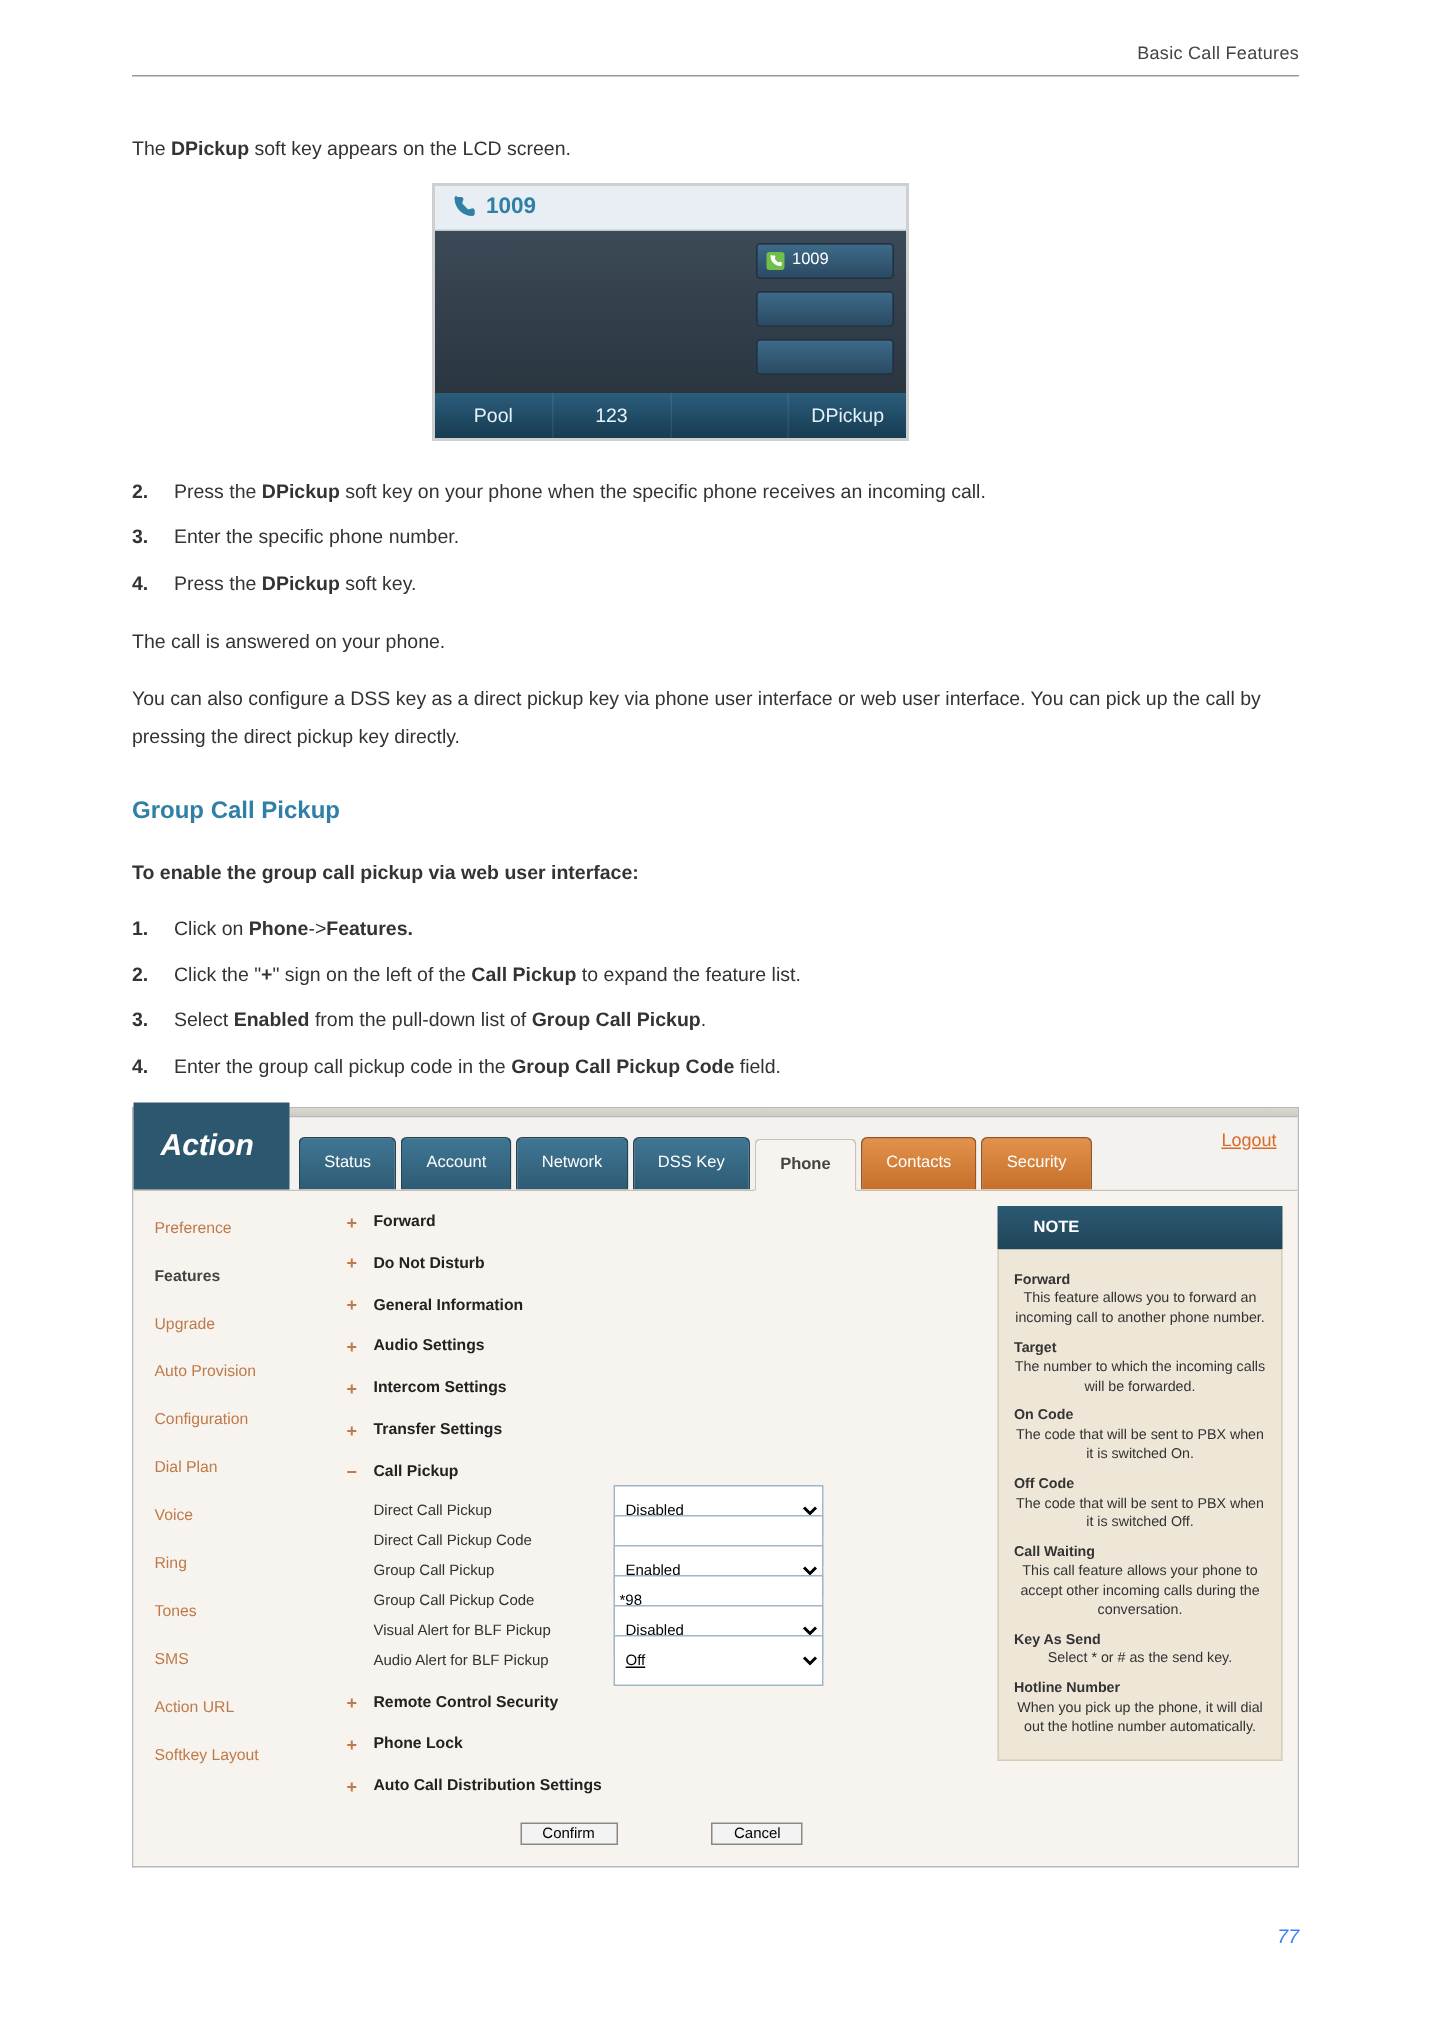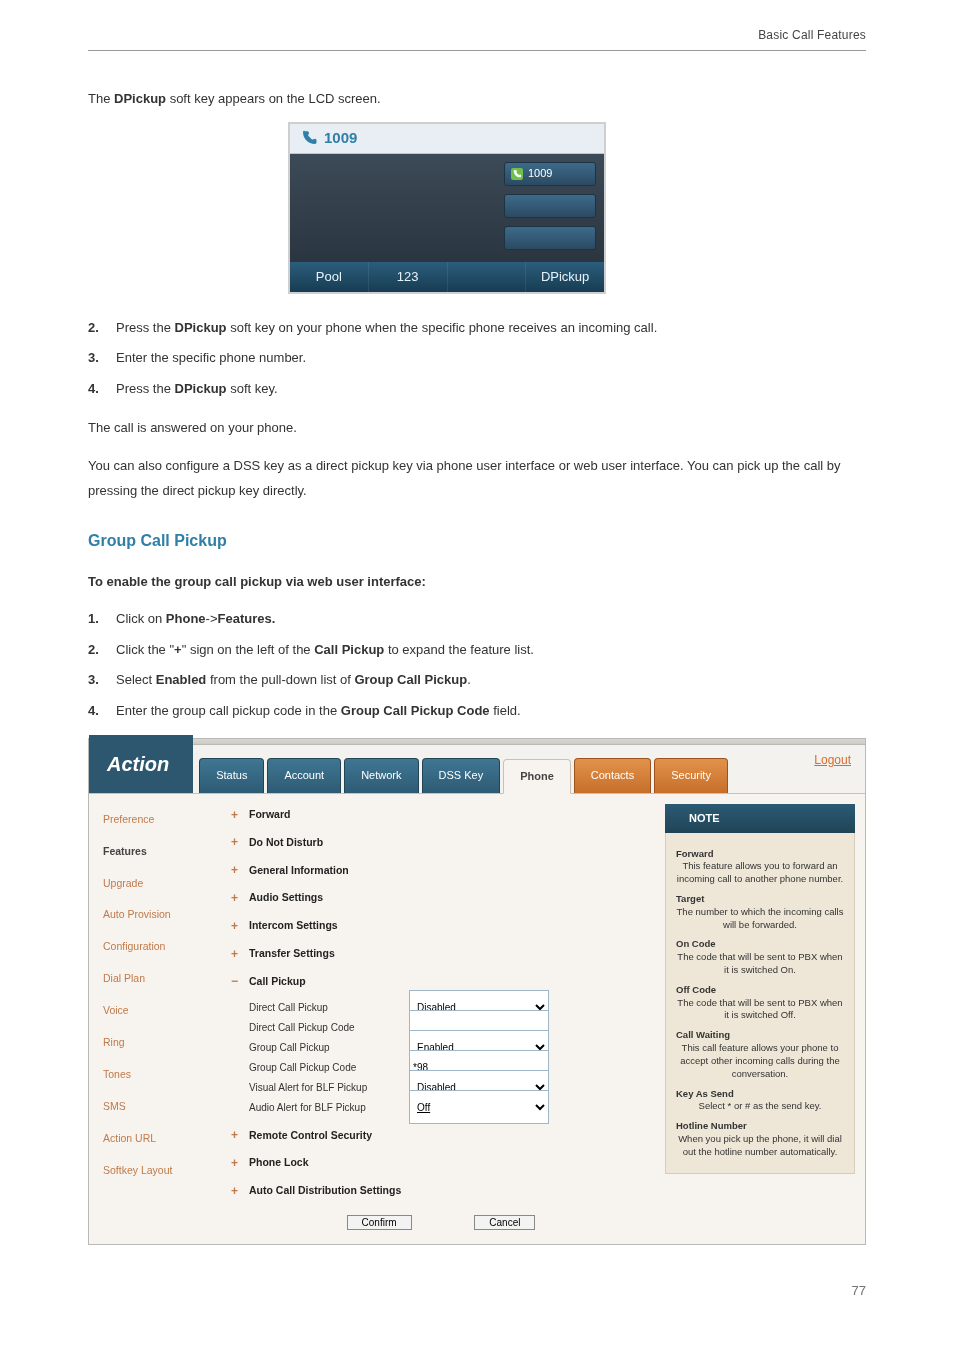--- a/index.html
+++ b/index.html
@@ -10,21 +10,21 @@
   .body { font-size: 13px; line-height: 1.9; color: #333; }
   .body p { margin: 0 0 10px 0; }
   .indent { margin-left: 28px; }
   ol.steps { list-style: none; margin: 0 0 14px 0; padding: 0; }
   ol.steps > li { display: flex; margin-bottom: 6px; }
   ol.steps > li .num { width: 28px; flex: 0 0 28px; font-weight: bold; }
   ol.steps > li .txt { flex: 1; }
   .bold { font-weight: bold; }
   .section-title { color: #2f7fa6; font-size: 16px; font-weight: bold; margin: 22px 0 14px 0; }
   .sub-bold { font-weight: bold; font-size: 13px; margin: 10px 0 12px 0; }
-  .pagenum { text-align: right; font-size: 13px; color: #737373; margin-top: 34px; }
+  .pagenum { text-align: right; font-size: 13px; color: #3b82f6; margin-top: 34px; font-style: italic; }
 
   
   .lcd-wrap { margin: 8px 0 22px 200px; width: 318px; border: 2px solid #cfcfcf; background: #fdba74; }
   .lcd { background: #2e3b47; }
   .lcd-top { display: flex; align-items: center; background: #e8eef3; height: 30px; padding: 0 10px; border-bottom: 1px solid #b9c7d2; }
   .lcd-top .handset {
     width: 18px; height: 18px; margin-right: 6px;
     display:inline-block;
   }
   .lcd-top .ext { color: #2f7fa6; font-weight: bold; font-size: 15px; }

